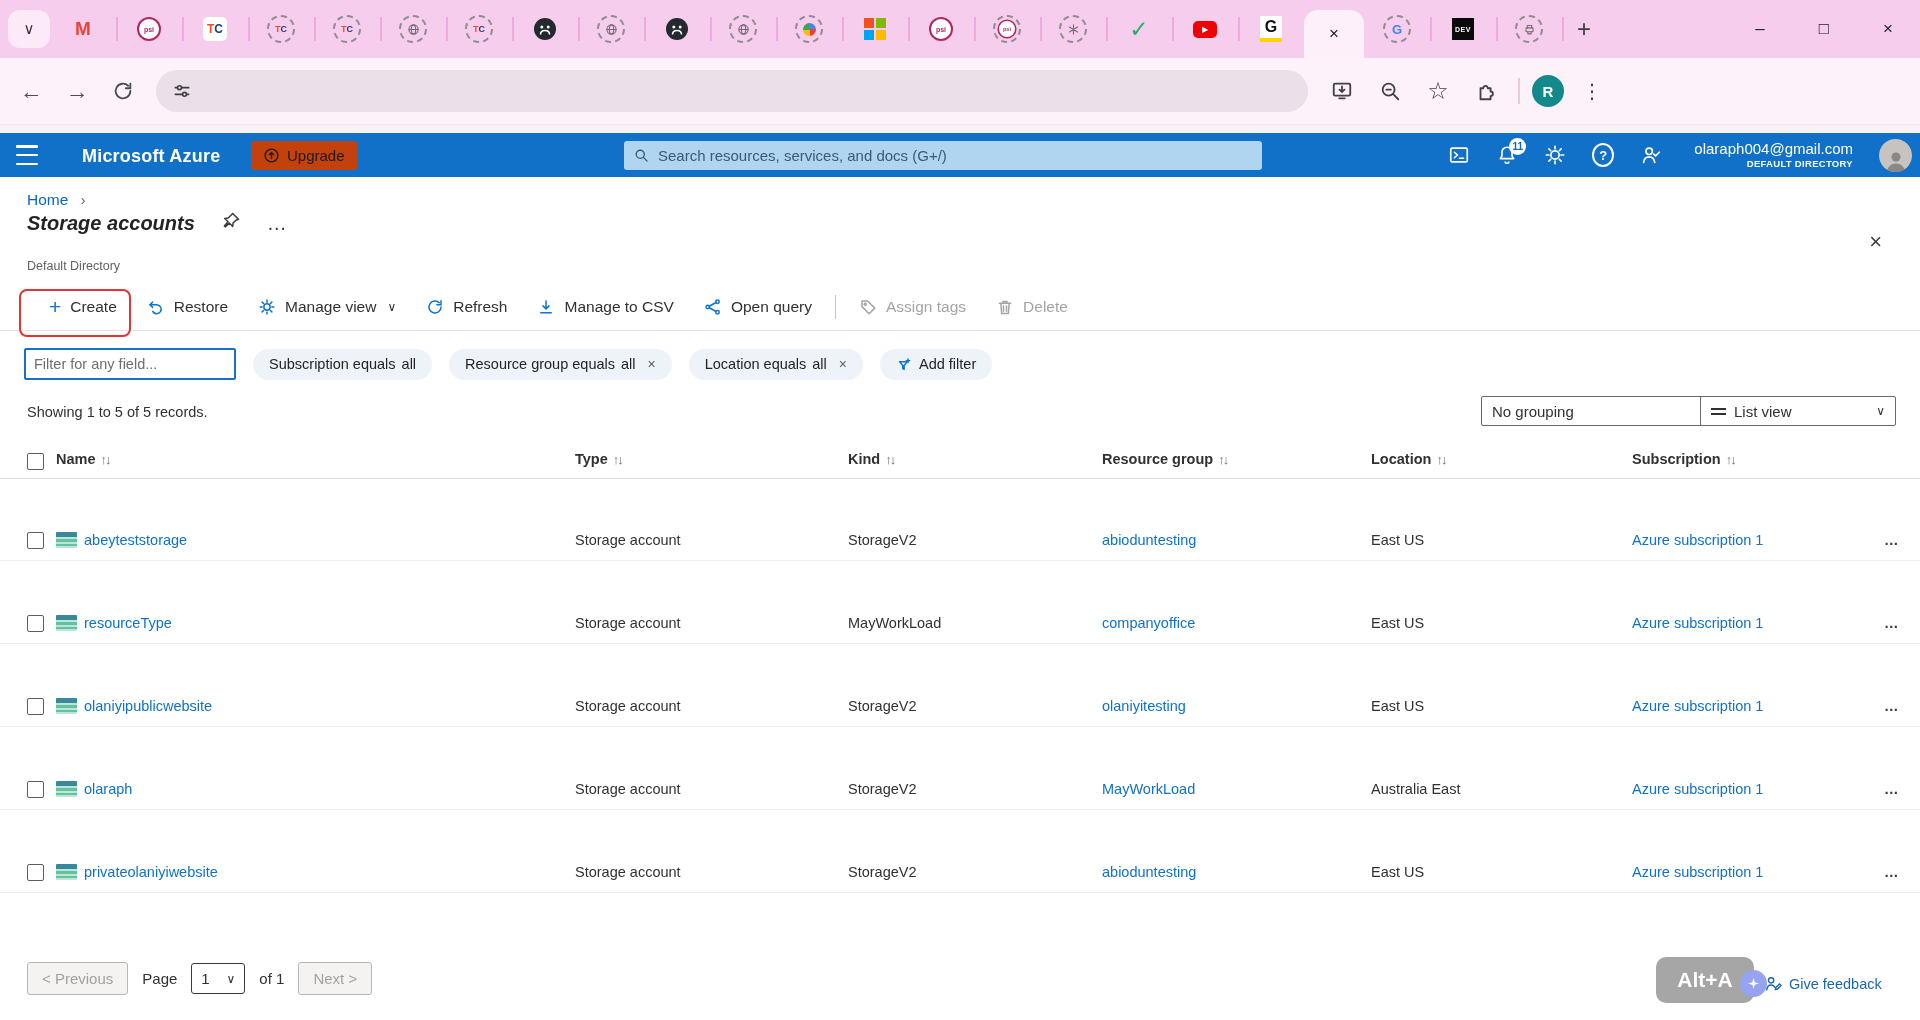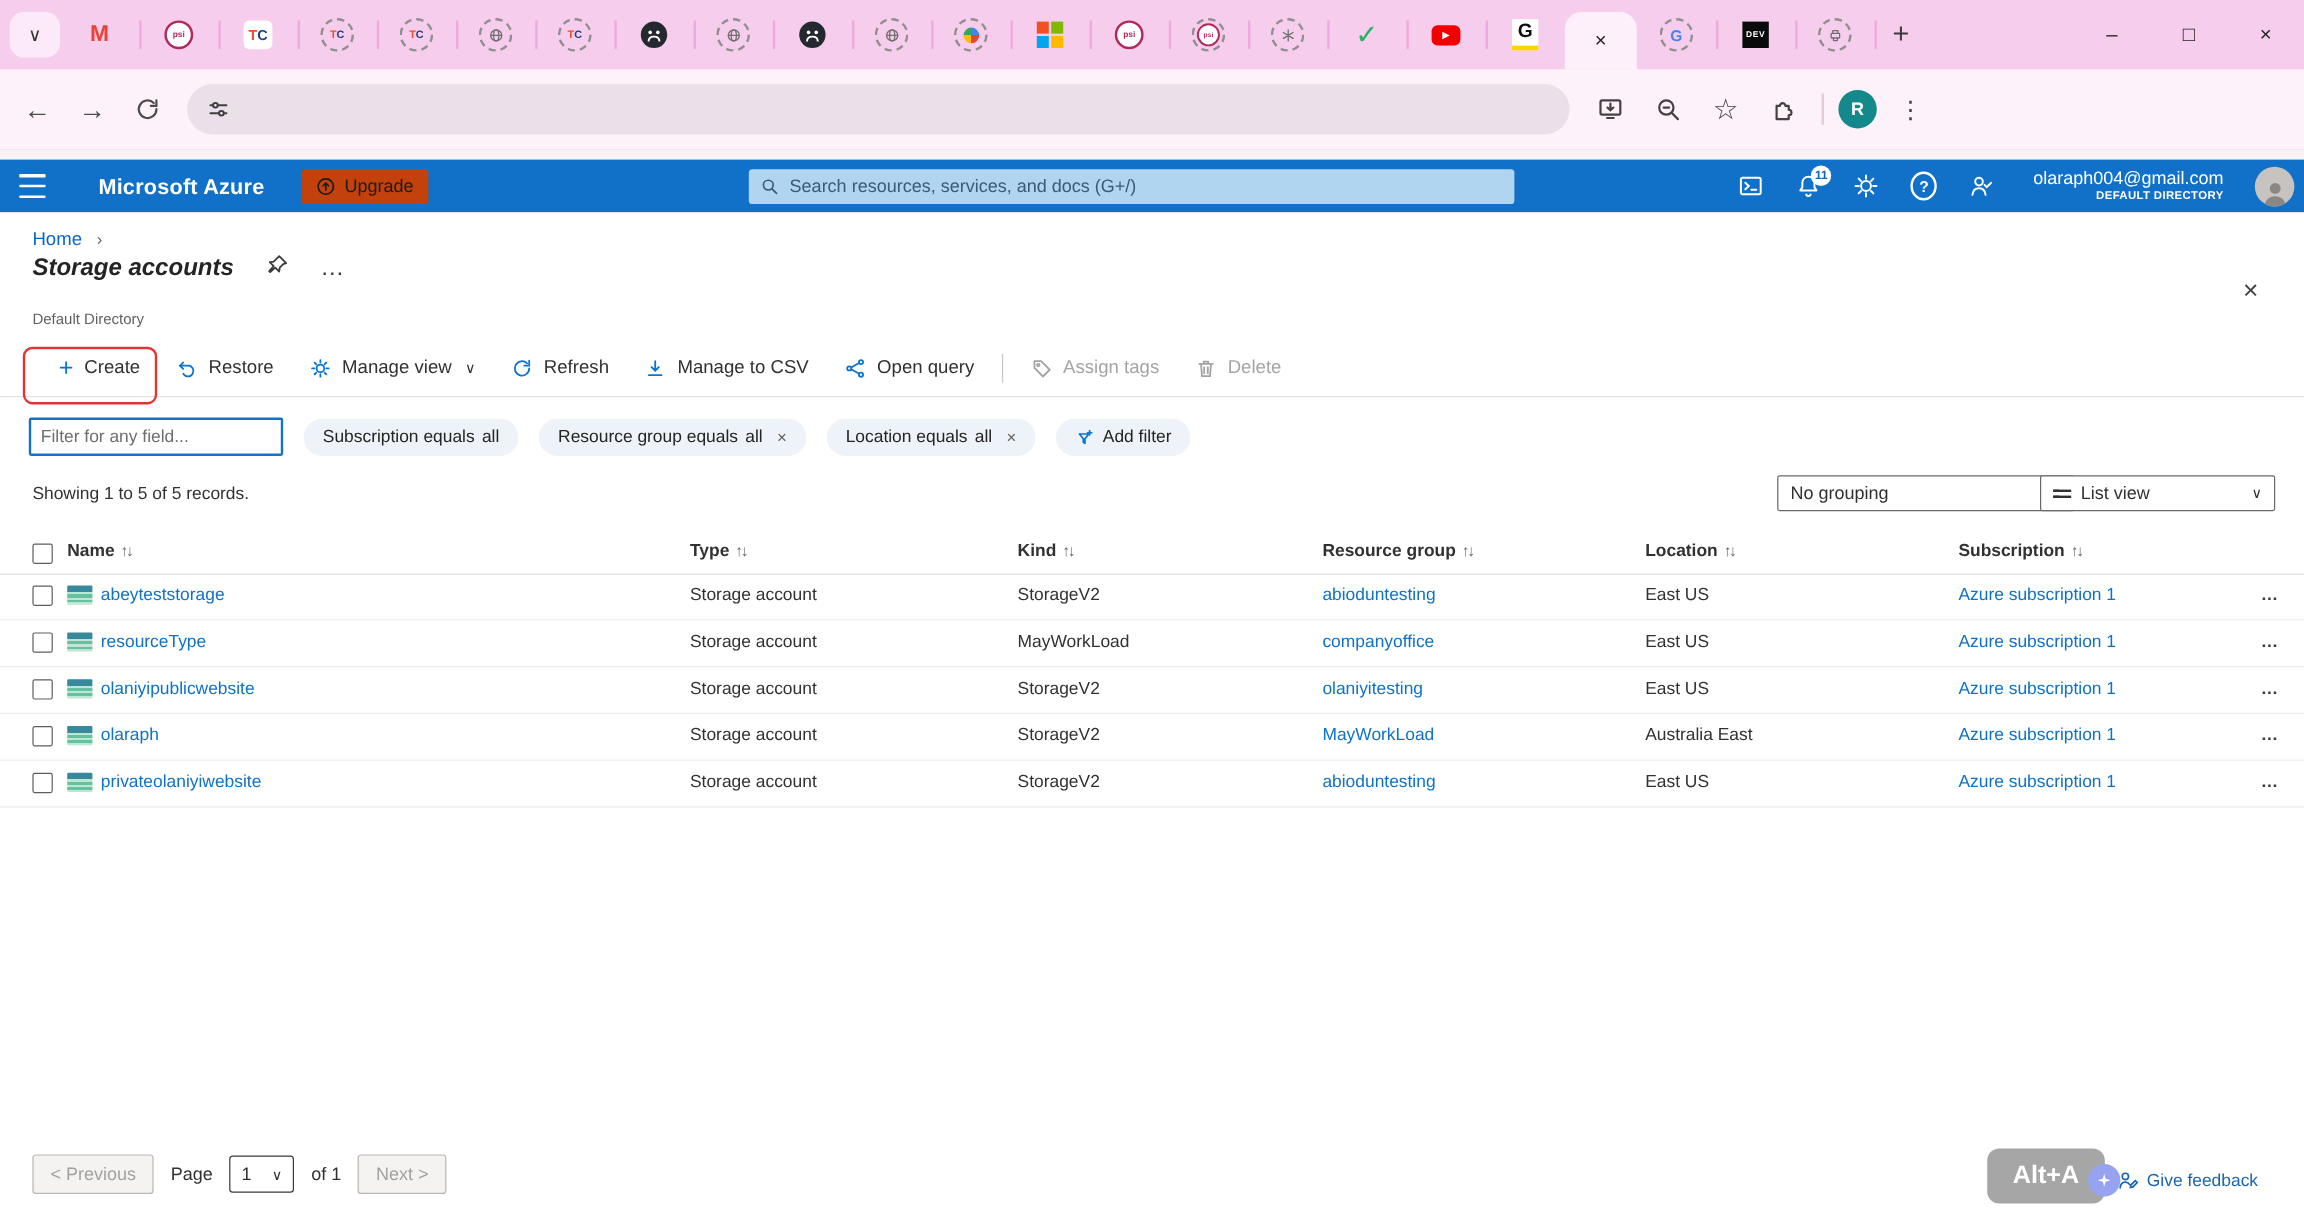--- a/index.html
+++ b/index.html
@@ -113,21 +113,21 @@
   .sel-view{left:1700px;top:219px;width:196px;}
   .listic{display:flex;flex-direction:column;gap:3px;}
   .listic span{width:15px;height:2px;background:#323130;position:relative;}
   .listic span::before{content:"";position:absolute;left:0;top:0;width:5px;height:2px;background:#323130;}
   
   .thead{position:absolute;left:0;top:268px;width:1920px;height:33px;border-bottom:1px solid #dededc;font-size:14.5px;color:#323130;}
   .thead .hcell{position:absolute;top:6px;font-weight:bold;cursor:pointer;white-space:nowrap;}
   .sort{font-weight:normal;color:#6e6c6a;font-size:13px;margin-left:5px;letter-spacing:-2px;}
   .cb{position:absolute;width:17px;height:17px;border:1.5px solid #605e5c;border-radius:2px;background:#fff;cursor:pointer;box-sizing:border-box;}
   .rows{position:absolute;left:0;top:301px;width:1920px;}
-  .trow{position:relative;width:1920px;height:38px;border-bottom:1px solid #efedec;font-size:14.5px;}
+  .trow{position:relative;width:1920px;height:38px;border-bottom:1px solid #efedec;font-size:14.5px;margin-top:44px;}
   .trow .cell{position:absolute;top:10px;white-space:nowrap;}
   .link{color:#0e72c9;text-decoration:none;cursor:pointer;}
   .dark{color:#323130;}
   .col-cb{left:27px;top:10px;}
   .col-ic{left:56px;top:11px;}
   .col-name{left:84px;}
   .col-type{left:575px;}
   .col-kind{left:848px;}
   .col-rg{left:1102px;}
   .col-loc{left:1371px;}

